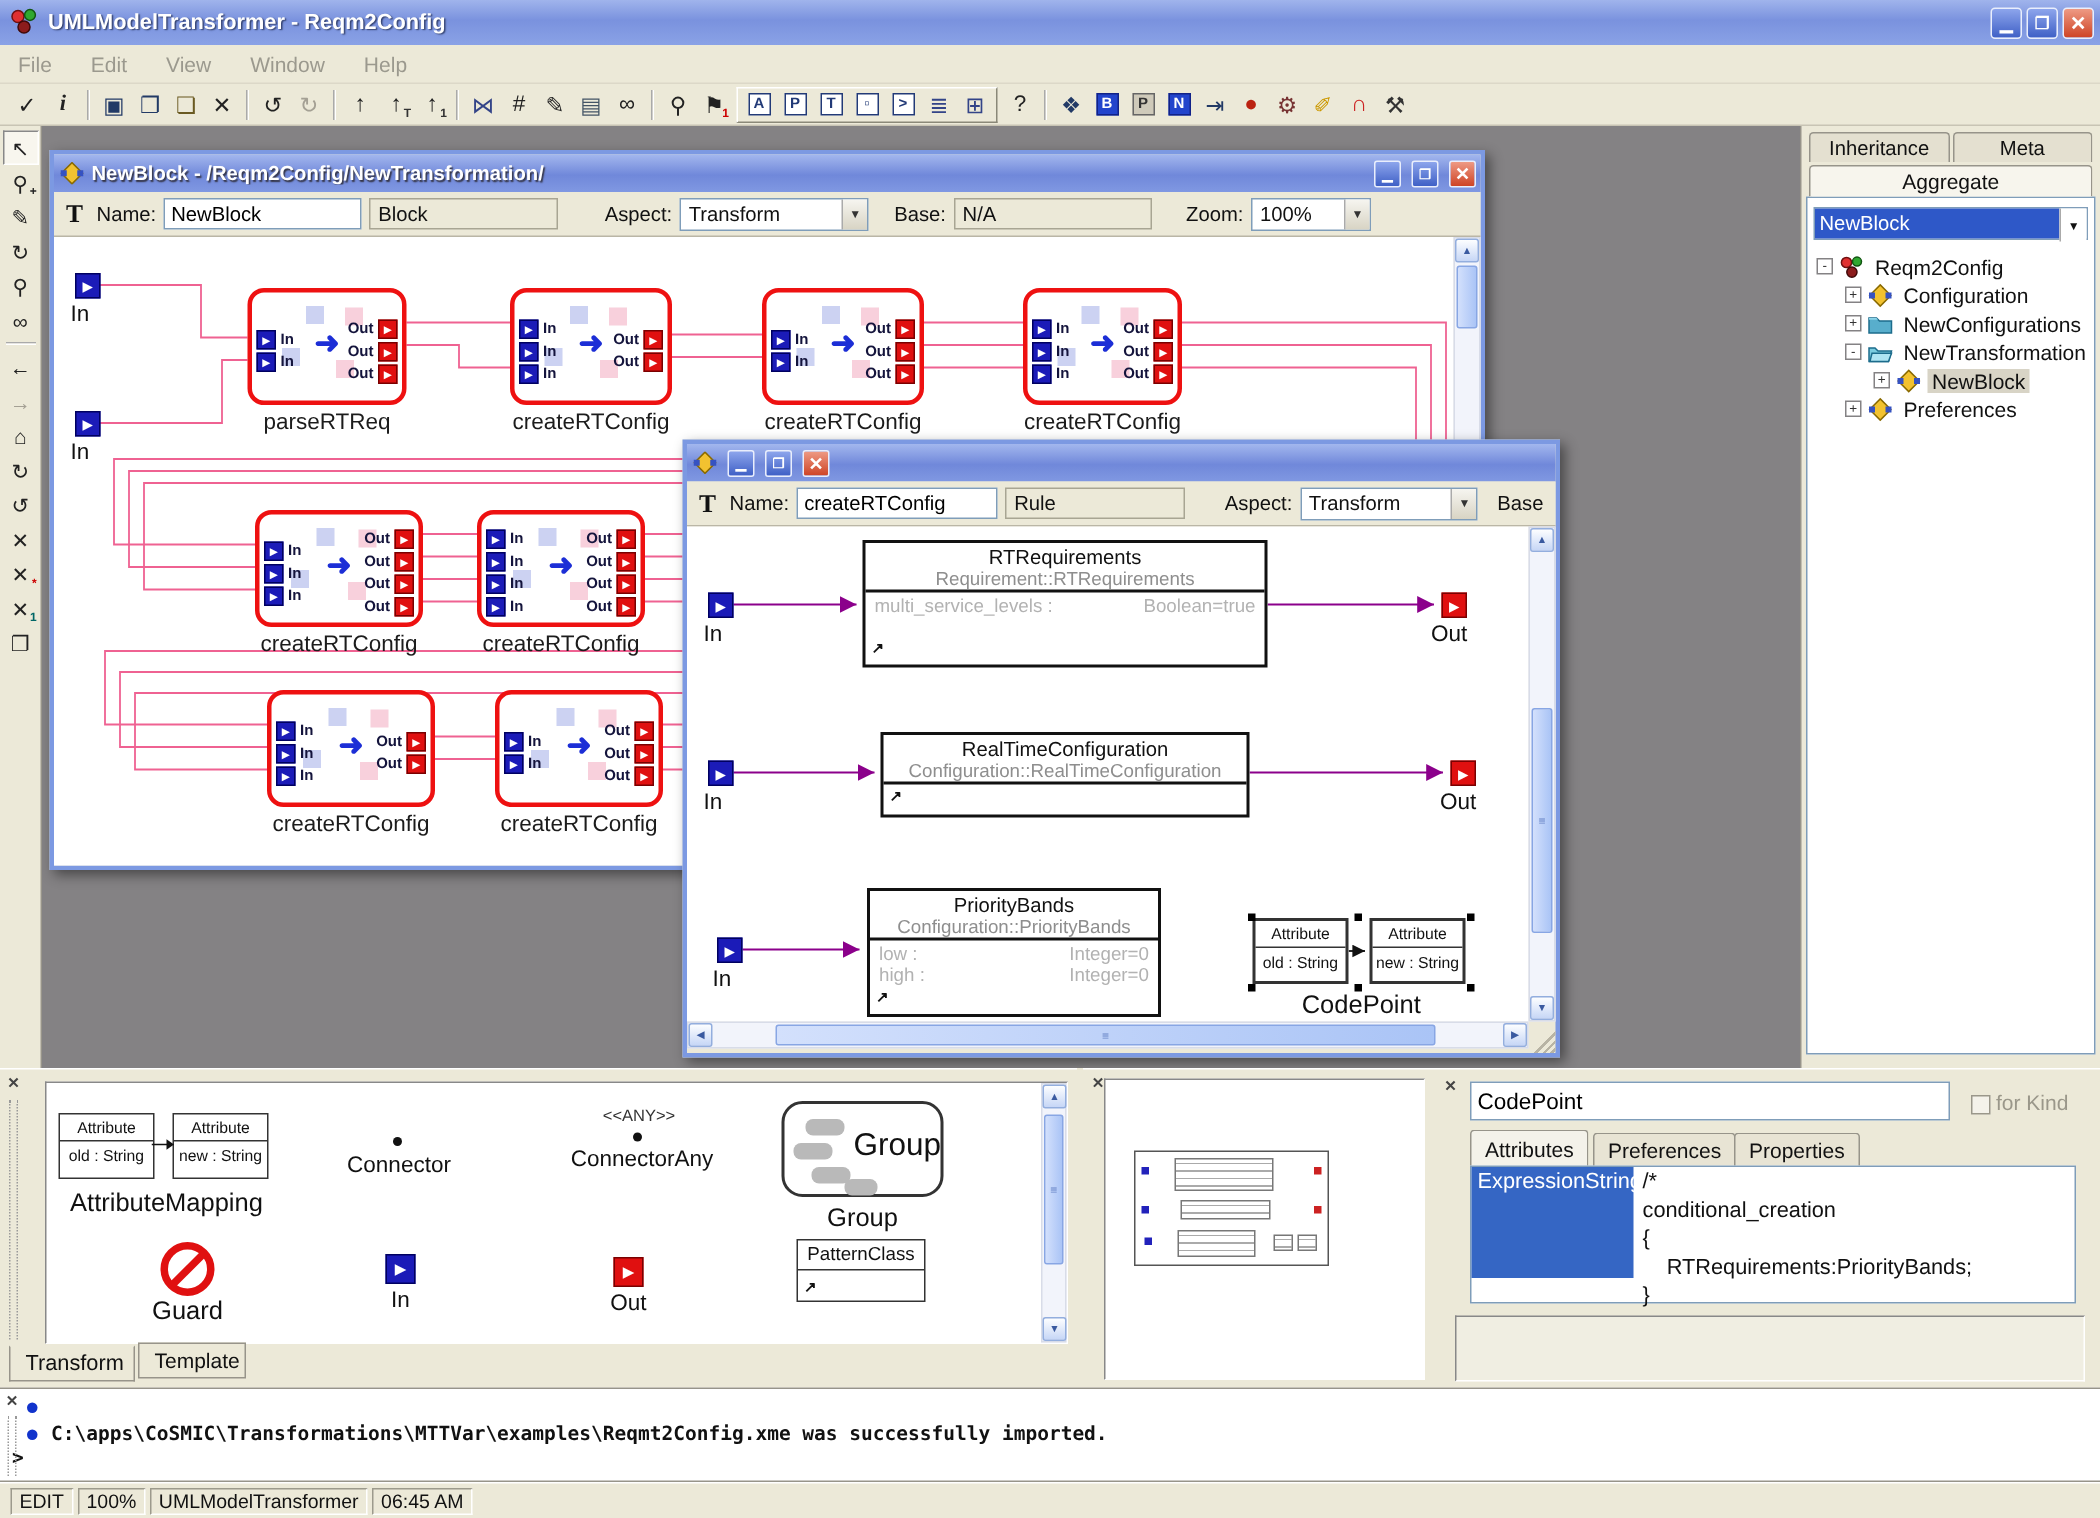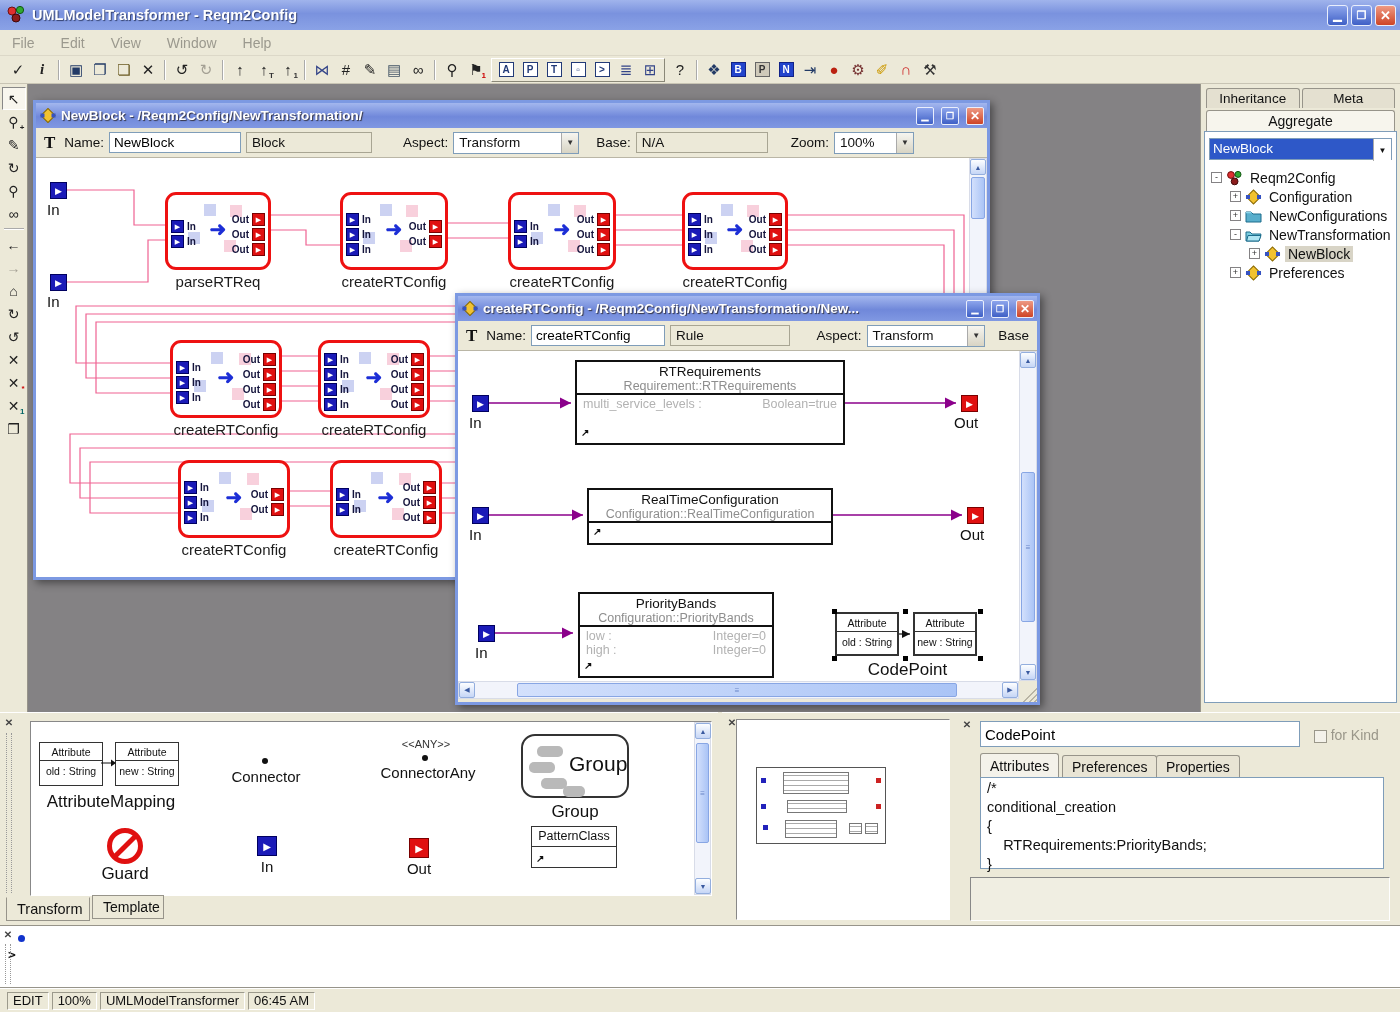--- a/index.html
+++ b/index.html
@@ -577,21 +577,20 @@
     </div>
   </div>
 
   <div class="cwin" style="left:427px;top:209px;width:585px;height:412px;">
     <div class="cwin-title">
       <svg width="16" height="15">
           <rect x="3" y="2.5" width="10" height="10" fill="#f2c230" stroke="#8a6a00" transform="rotate(45 8 7.5)"></rect>
           <rect x="0.5" y="5.5" width="4" height="4" fill="#3552c2"></rect>
           <rect x="11.5" y="5.5" width="4" height="4" fill="#3552c2"></rect>
         </svg>
-      <span class="ct">createRTConfig - /Reqm2Config/NewTransformation/New...</span>
       <span class="cwin-btn">▁</span>
       <span class="cwin-btn">❐</span>
       <span class="cwin-btn close">✕</span>
     </div>
     <div class="fieldrow">
       <span class="ticon">T</span>
       <span>Name:</span>
       <input class="txt" style="width: 134px;" readonly="" value="createRTConfig">
       <span class="rofield" style="width:128px;margin-right:22px">Rule</span>
       <span>Aspect:</span>
@@ -850,36 +849,41 @@
 
 <div class="abs attrp">
   <span class="panel-x" style="left:3px;top:6px">✕</span>
   <input class="txt abs" style="left: 22px; top: 8px; width: 320px; height: 26px; font-size: 15px;" readonly="" value="CodePoint">
   <span class="abs" style="left:356px;top:14px"><span class="cb"></span>
     <span style="color:#9a978a;font-size:14px">for Kind</span></span>
   <span class="atab active" style="left:22px;top:40px">Attributes</span>
   <span class="atab" style="left:104px;top:42px">Preferences</span>
   <span class="atab" style="left:198px;top:42px">Properties</span>
   <div class="agrid" style="left:22px;top:64px;width:404px;height:92px">
+    <div class="acell-n">ExpressionString</div>
     <div class="acell-v">/*
 conditional_creation
 {
     RTRequirements:PriorityBands;
 }</div>
   </div>
   <div class="sunken" style="left:12px;top:164px;width:420px;height:44px"></div>
 </div>
 
 <div class="abs console">
   <span class="panel-x" style="left:2px;top:3px">✕</span>
   <div class="vgrip" style="left:5px;top:18px;height:40px"></div>
   <div id="console-lines" style="padding-top:3px">
       <div class="cline">
         <div class="cbullet"></div>
       </div>
+      <div class="cline">
+        <div class="cbullet"></div>
+        <div class="ctext">C:\apps\CoSMIC\Transformations\MTTVar\examples\Reqmt2Config.xme was successfully imported.</div>
+      </div>
     </div>
   <div class="cprompt">&gt;</div>
 </div>
 
 <div class="abs statusbar">
   <span class="sb-cell">EDIT</span>
   <span class="sb-cell">100%</span>
   <span class="sb-cell">UMLModelTransformer</span>
   <span class="sb-cell">06:45 AM</span>
 </div>

